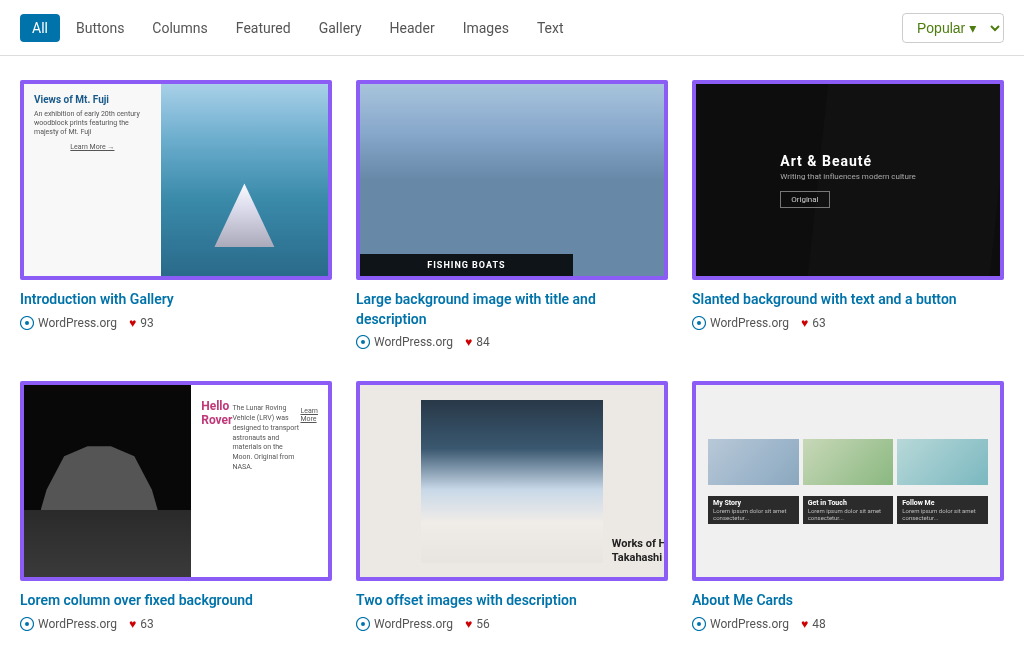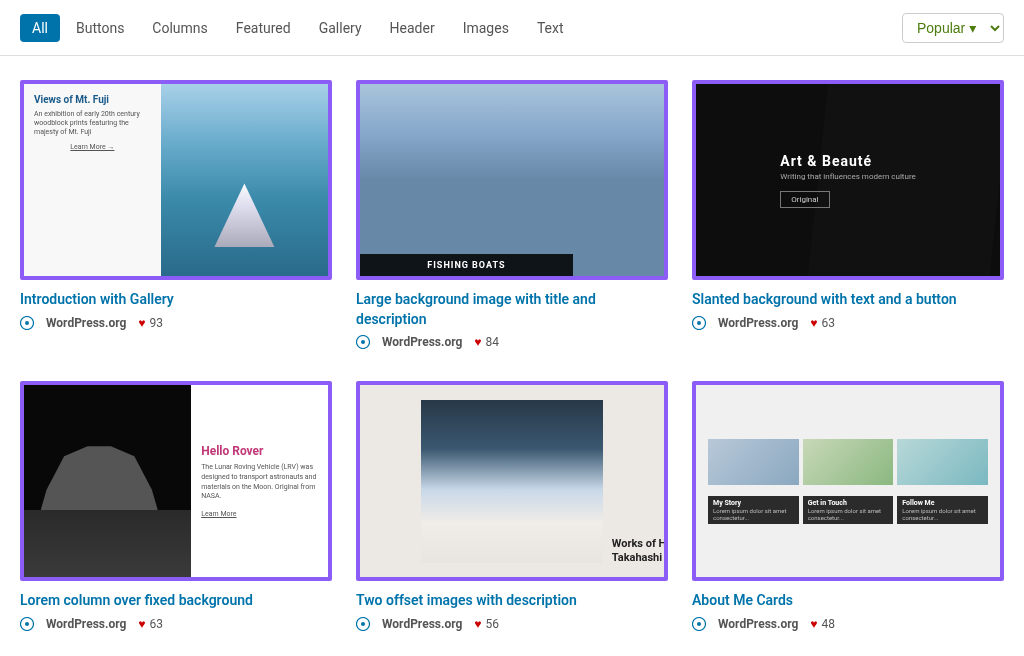--- a/index.html
+++ b/index.html
@@ -51,21 +51,21 @@
       letter-spacing: 1px; text-transform: uppercase;
     }
 
     
     .card-title {
       font-size: 14px; font-weight: 600; color: #0073aa; margin-top: 10px; line-height: 1.4;
     }
     .card-meta {
       display: flex; align-items: center; gap: 12px; margin-top: 6px; font-size: 12px; color: #555;
     }
-    .card-meta-source { display: flex; align-items: center; gap: 12px; font-weight: bold; }
+    .card-meta-source { display: flex; align-items: center; gap: 4px; }
     .wp-icon { width: 14px; height: 14px; display: inline-flex; align-items: center; justify-content: center; }
     .heart-icon { color: #c00; font-size: 12px; }
     .card-likes { display: flex; align-items: center; gap: 4px; }
 
     
     .bg-boats-scene {
       width: 100%; height: 100%;
       background:
         linear-gradient(to bottom, #a8c4dc 0%, #88a8cc 25%, #6888a8 50%),
         linear-gradient(to top, #d0c8b8 0%, transparent 40%);
@@ -137,21 +137,21 @@
     }
     .moon-sky { position: absolute; inset: 0; background: #080808; }
     .rover-vehicle {
       position: absolute; bottom: 35%; left: 10%;
       width: 70%; height: 35%;
       background: #555;
       clip-path: polygon(5% 70%, 0% 100%, 100% 100%, 95% 70%, 80% 20%, 60% 5%, 40% 5%, 20% 20%);
     }
     .card4-right {
       width: 45%; background: #fff;
-      padding: 14px 10px; display: flex; flex-direction: column; justify-content: center;
+      padding: 14px 10px; display: flex; flex-direction: row; justify-content: center;
     }
     .card4-right .r-title { font-size: 12px; font-weight: bold; color: #c03878; }
     .card4-right .r-body { font-size: 7px; color: #555; margin-top: 5px; line-height: 1.4; }
     .card4-right .r-more { font-size: 7px; color: #555; margin-top: 8px; text-decoration: underline; }
 
     
     .card5-bg {
       width: 100%; height: 100%;
       background: #ece8e4; position: relative;
       display: flex; align-items: center; justify-content: center;

